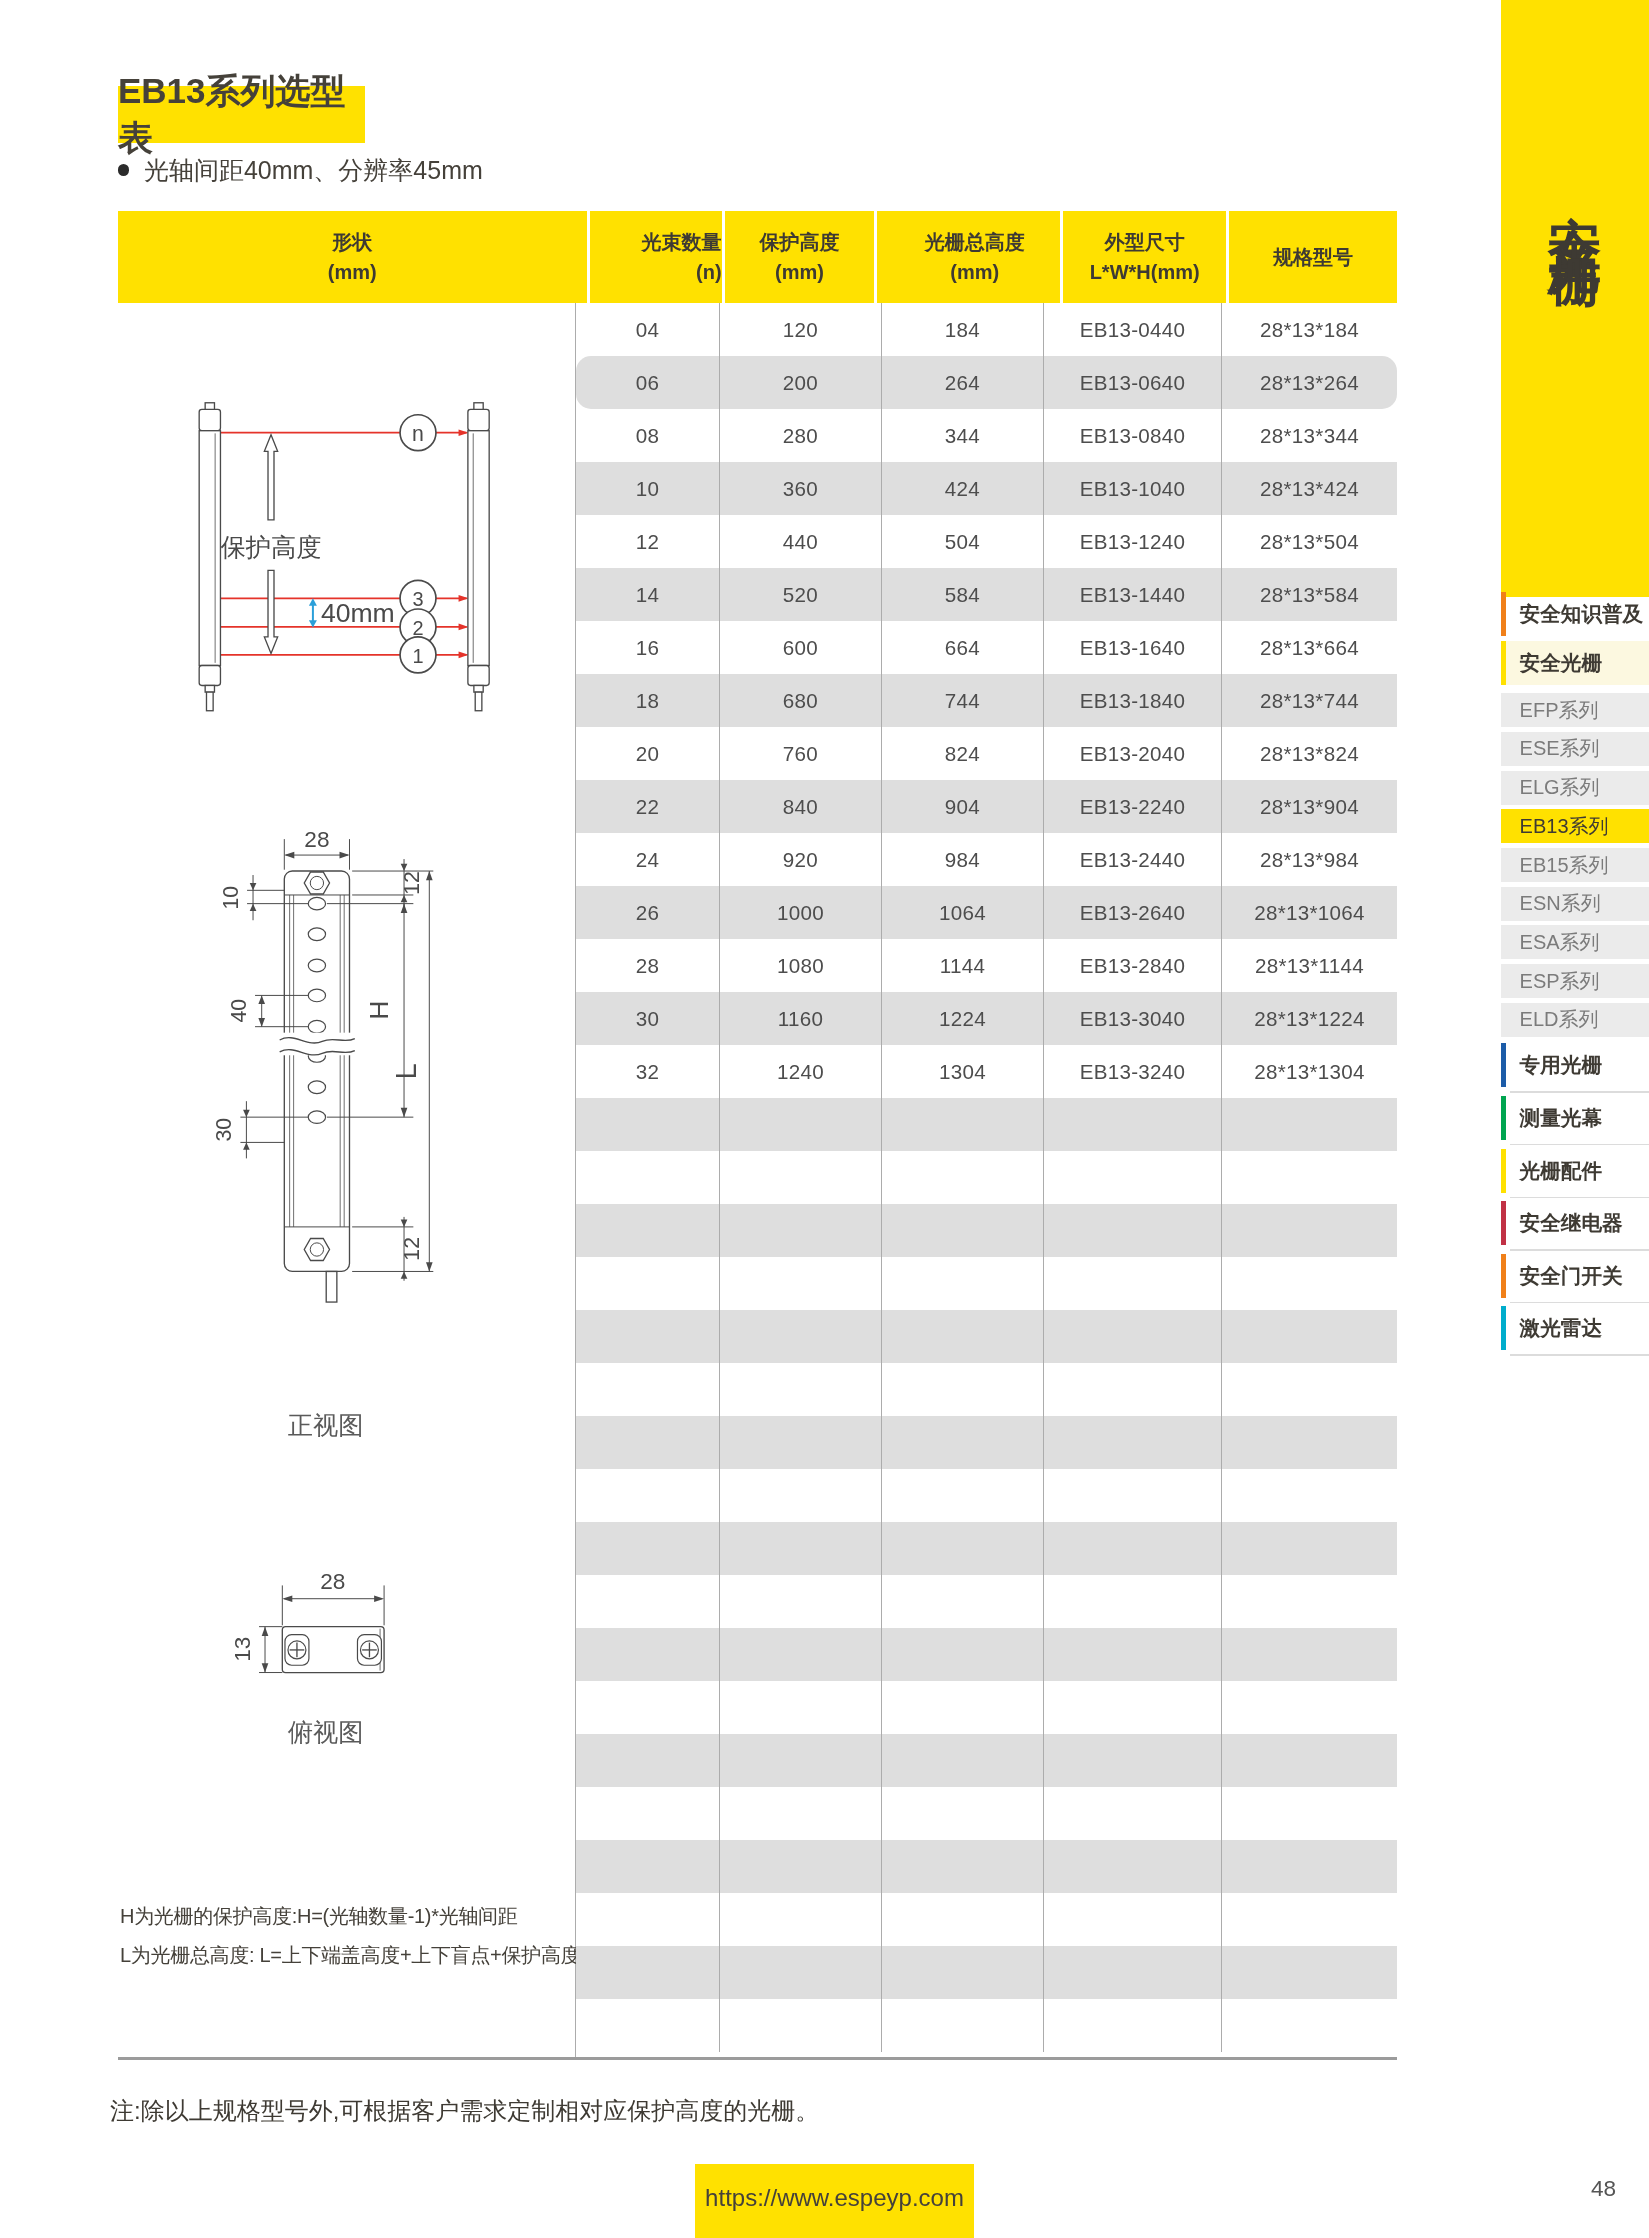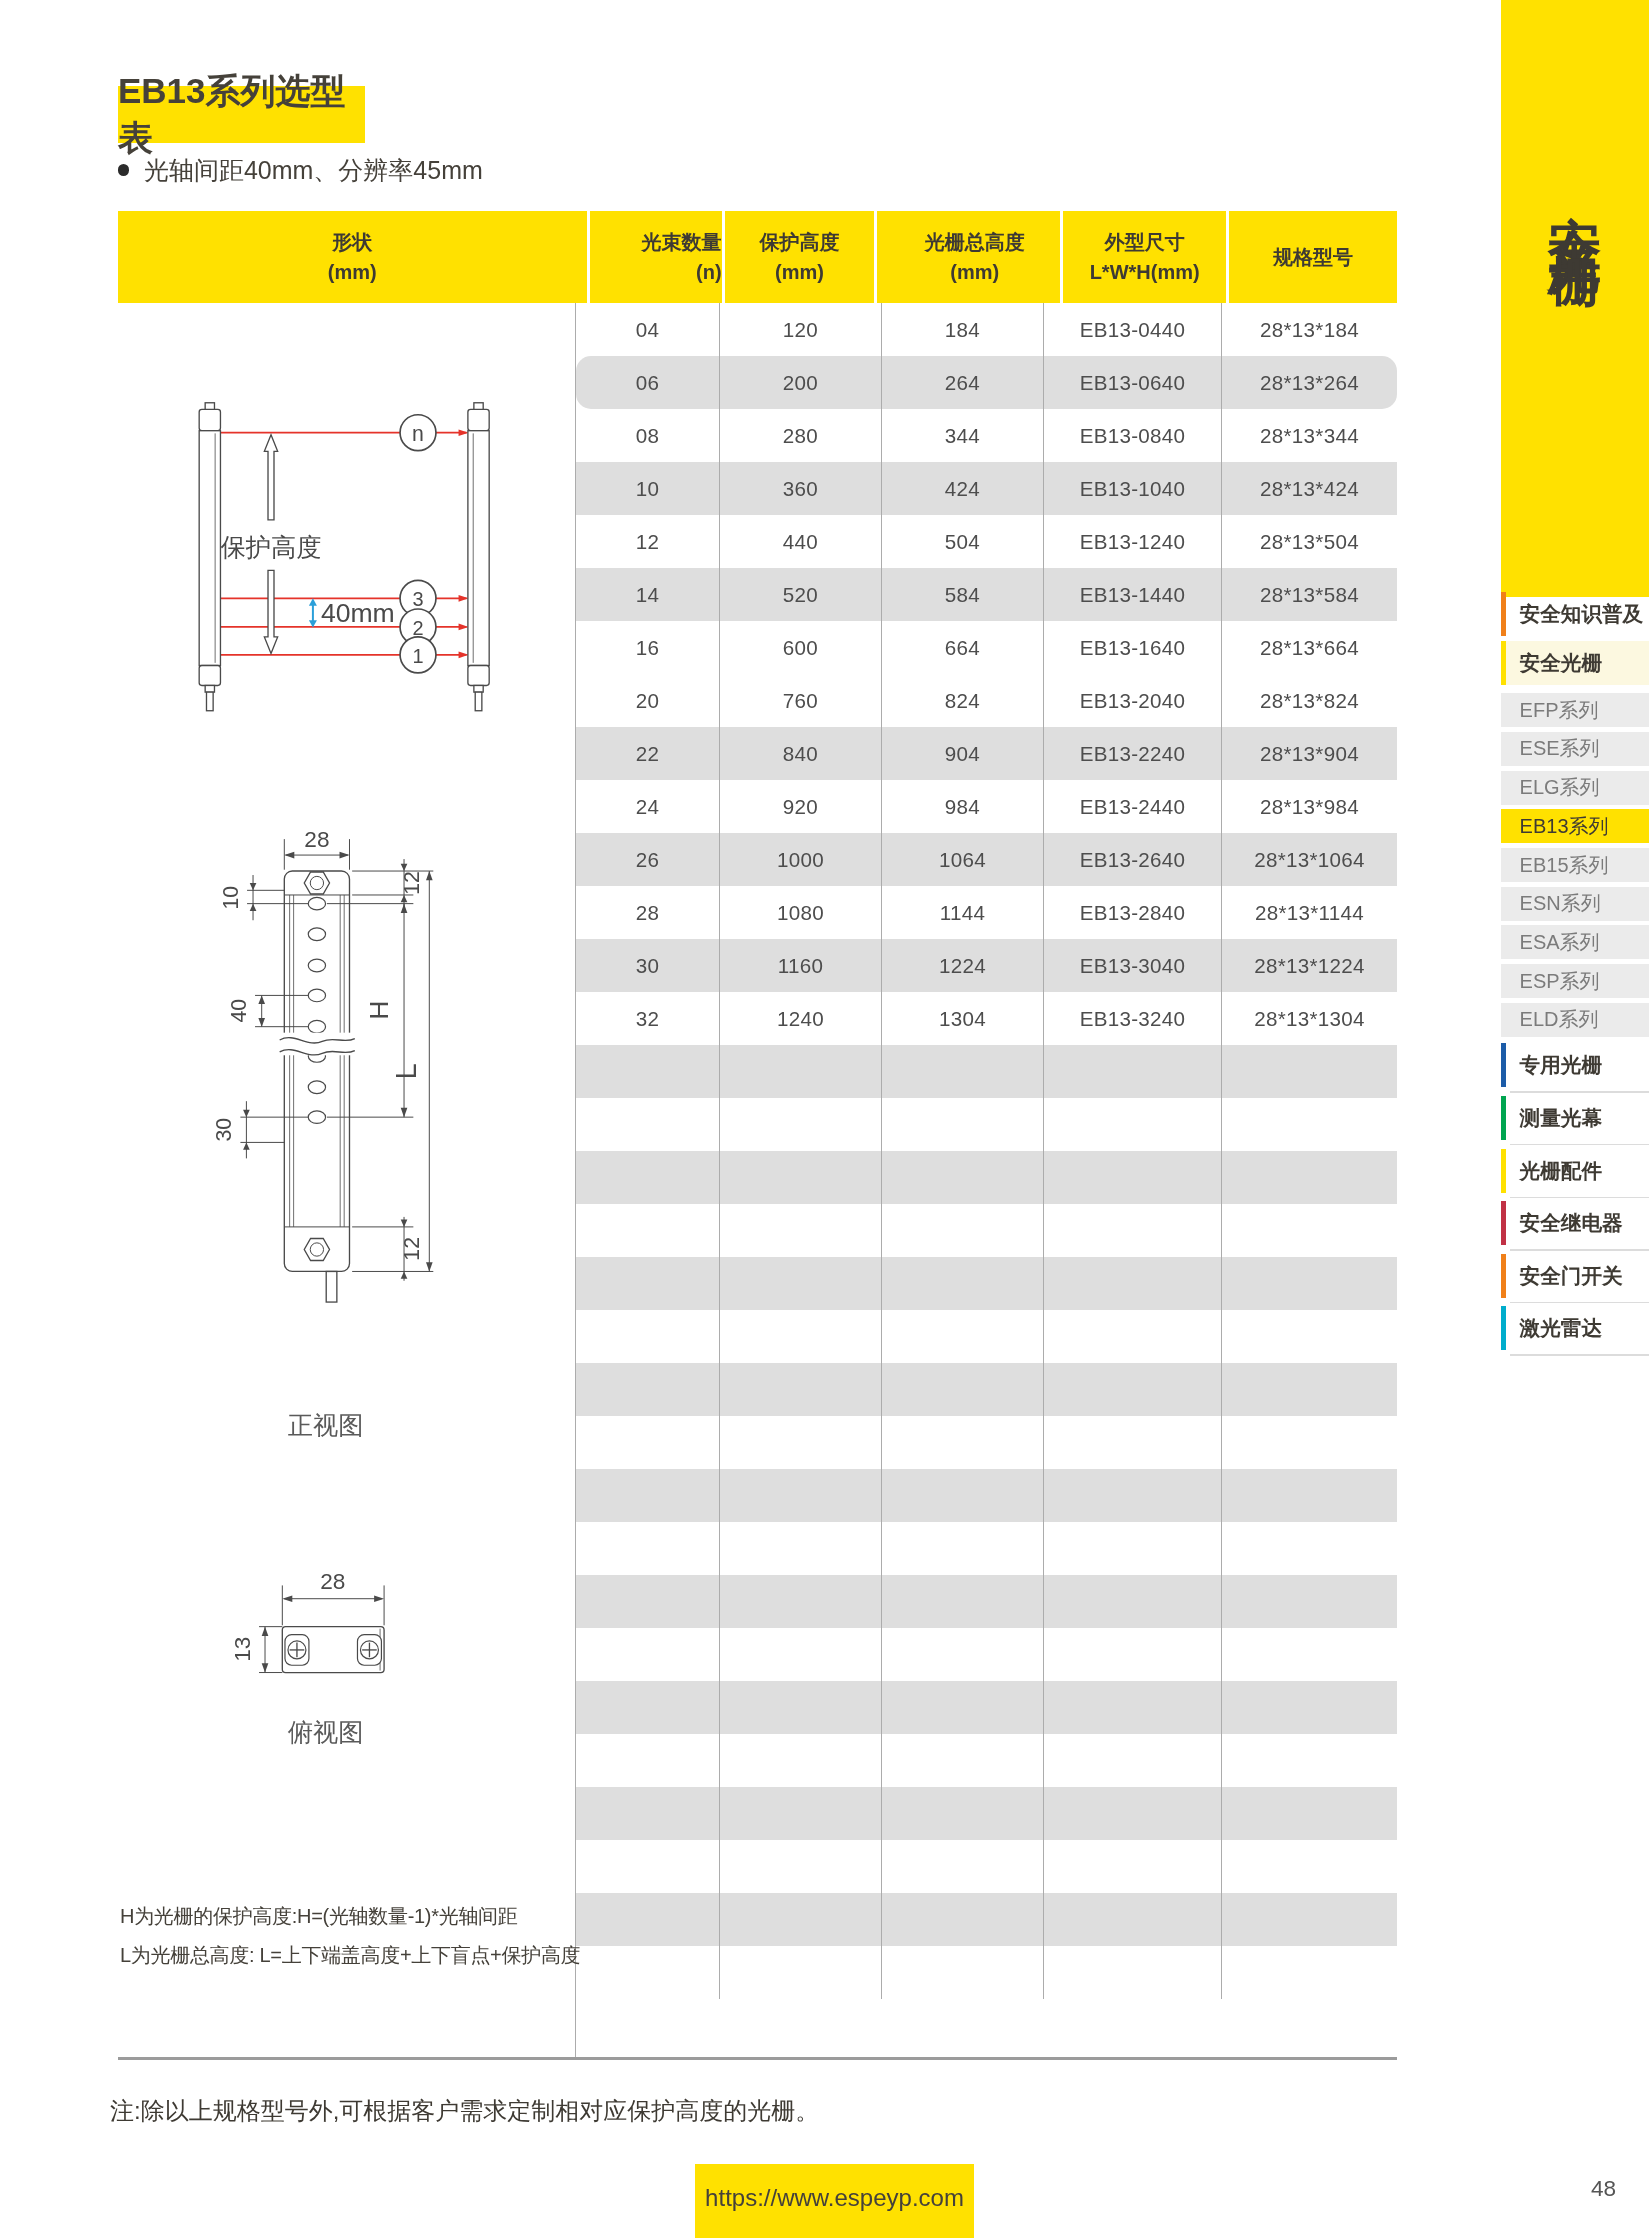--- a/index.html
+++ b/index.html
@@ -324,20 +324,27 @@
             <div class="tcell c3">EB13-1440</div>
             <div class="tcell c4">28*13*584</div>
           </div>
           <div class="trow white">
             <div class="tcell c0">16</div>
             <div class="tcell c1">600</div>
             <div class="tcell c2">664</div>
             <div class="tcell c3">EB13-1640</div>
             <div class="tcell c4">28*13*664</div>
           </div>
+          <div class="trow gray" style="background: rgb(222, 222, 222);">
+            <div class="tcell c0">18</div>
+            <div class="tcell c1">680</div>
+            <div class="tcell c2">744</div>
+            <div class="tcell c3">EB13-1840</div>
+            <div class="tcell c4">28*13*744</div>
+          </div>
           <div class="trow white">
             <div class="tcell c0">20</div>
             <div class="tcell c1">760</div>
             <div class="tcell c2">824</div>
             <div class="tcell c3">EB13-2040</div>
             <div class="tcell c4">28*13*824</div>
           </div>
           <div class="trow gray" style="background: rgb(222, 222, 222);">
             <div class="tcell c0">22</div>
             <div class="tcell c1">840</div>

